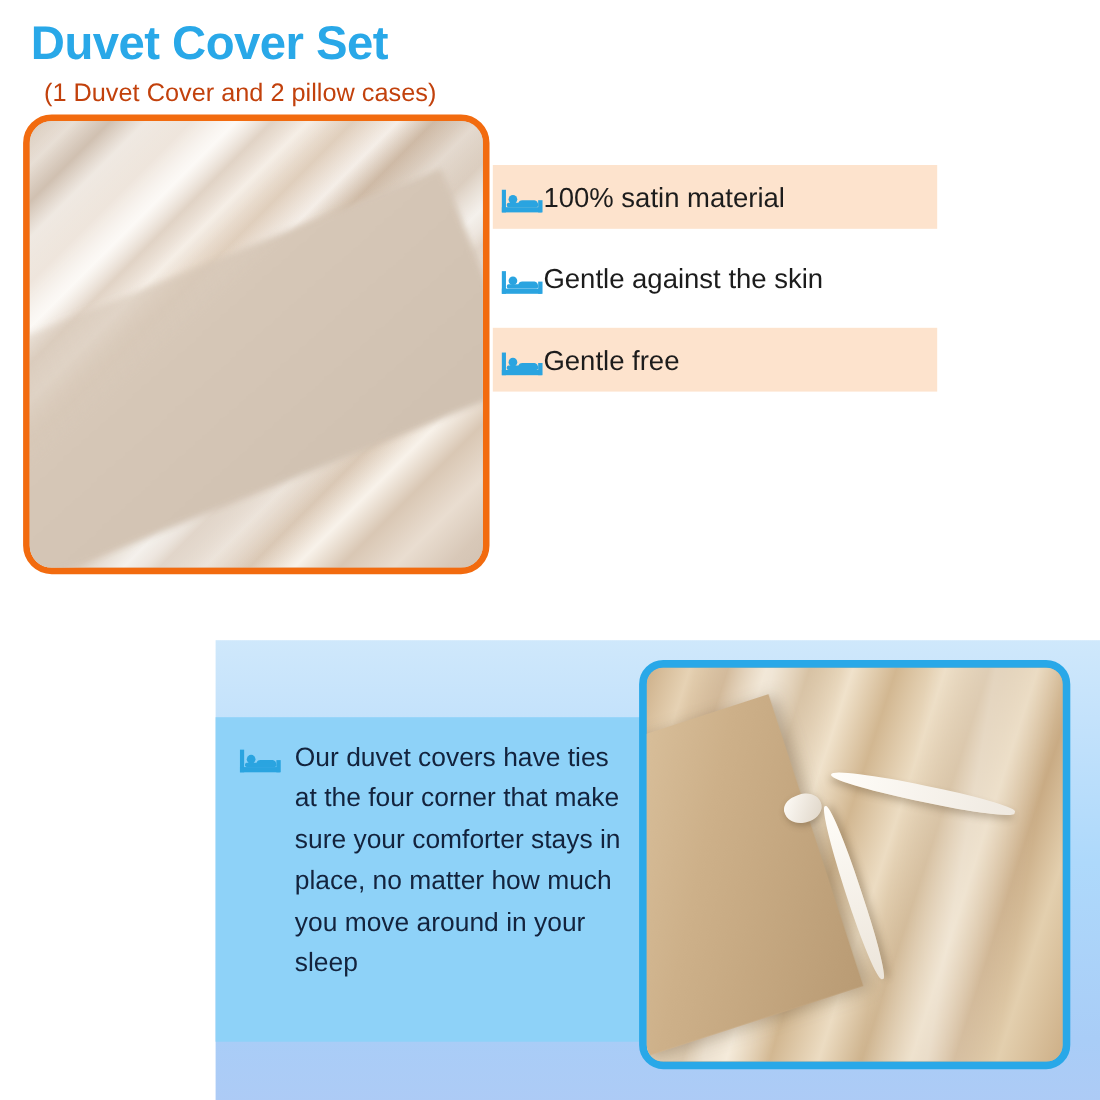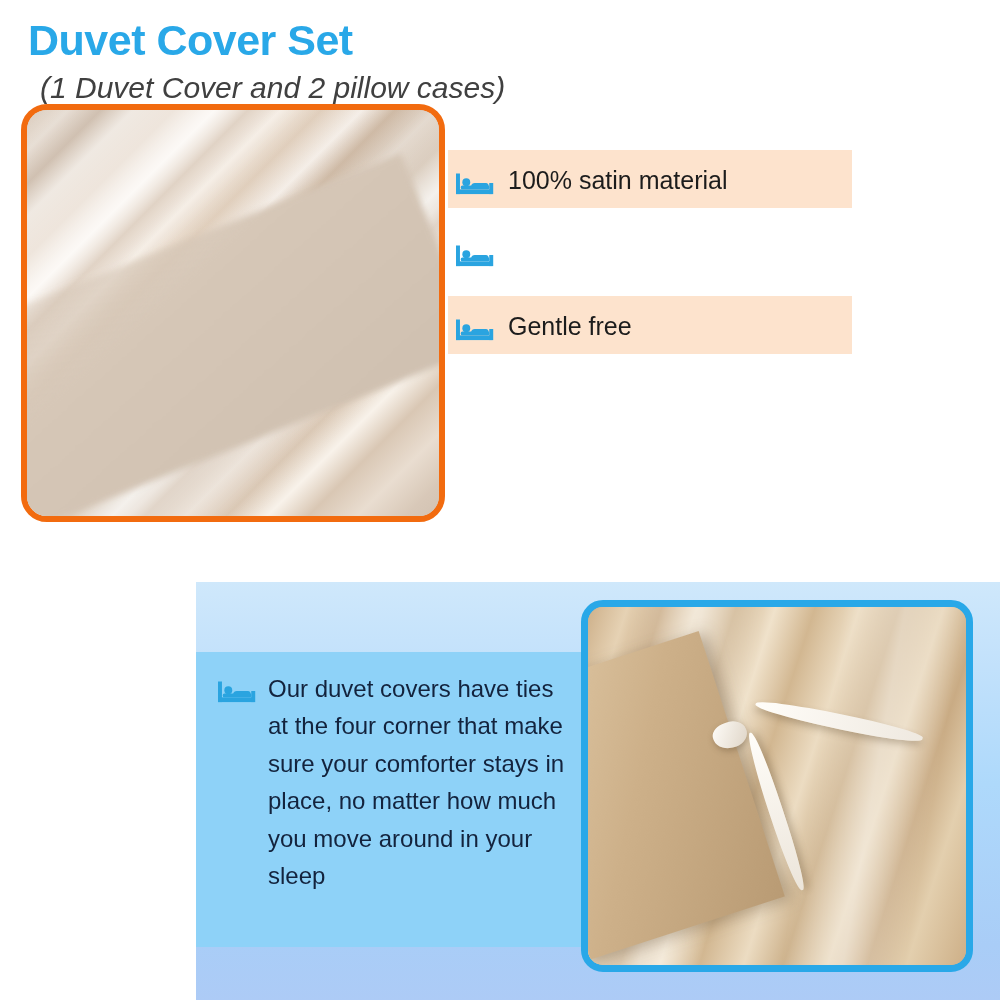--- a/index.html
+++ b/index.html
@@ -14,21 +14,21 @@
   
   #top-section { position:absolute; left:0; top:0; width:1000px; height:550px; background:#fff; }
 
   #page-title {
     position:absolute; left:28px; top:16px;
     font-size:43px; font-weight:bold; letter-spacing:-0.5px;
     color:#29a8e8; white-space:nowrap;
   }
   #page-subtitle {
     position:absolute; left:40px; top:71px;
-    font-size:30px; color:#404040; white-space:nowrap;font-style:italic;
+    font-size:23px; color:#c2410c; white-space:nowrap;
   }
 
   
   #fabric-photo {
     position:absolute; left:21px; top:104px; width:424px; height:418px;
     border:6px solid #f26b0f; border-radius:26px;
     overflow:hidden; background:#ddccbc;
   }
   .satin-base {
     position:absolute; inset:0;
@@ -56,21 +56,21 @@
   }
   .satin-shadow {
     position:absolute; inset:0;
     background:linear-gradient(135deg, rgba(120,96,74,.18) 0%, rgba(120,96,74,0) 28%,
                                        rgba(120,96,74,.16) 55%, rgba(120,96,74,0) 78%);
   }
 
   
   #feature-list { position:absolute; left:448px; top:150px; width:404px; }
   .feature-row {
-    display:flex; align-items:flex-end; gap:14px;
+    display:flex; align-items:center; gap:0;
     padding:12px 10px 12px 8px; min-height:52px; margin-bottom:16px;
   }
   .feature-row.hl { background:#fde3cd; }
   .feature-text { font-size:25px; color:#1c1c1c; line-height:1.28; padding-top:2px; }
   .bed-icon { flex:0 0 auto; width:38px; height:26px; margin-top:6px; }
 
   
   #bottom-section {
     position:absolute; left:196px; top:582px; width:804px; height:504px;
     background:linear-gradient(180deg, #cfe8fb 0%, #c4e2fb 14%, #aed9fb 40%, #a9cdf7 72%, #b3c8f4 100%);
@@ -166,20 +166,21 @@
 
     <div class="feature-row">
       <svg class="bed-icon" viewBox="0 0 48 32">
         <rect x="0" y="4" width="5" height="26" fill="#2aa4e0"></rect>
         <rect x="0" y="24" width="46" height="6" fill="#2aa4e0"></rect>
         <rect x="42" y="16" width="5" height="14" fill="#2aa4e0"></rect>
         <circle cx="13" cy="15" r="5" fill="#2aa4e0"></circle>
         <path d="M19 22h22a4 4 0 0 0-4-6H24a5 5 0 0 0-5 4z" fill="#2aa4e0"></path>
         <rect x="6" y="19" width="36" height="5" rx="2" fill="#2aa4e0"></rect>
       </svg>
+      <div class="feature-text">Gentle against the skin</div>
     </div>
 
     <div class="feature-row hl">
       <svg class="bed-icon" viewBox="0 0 48 32">
         <rect x="0" y="4" width="5" height="26" fill="#2aa4e0"></rect>
         <rect x="0" y="24" width="46" height="6" fill="#2aa4e0"></rect>
         <rect x="42" y="16" width="5" height="14" fill="#2aa4e0"></rect>
         <circle cx="13" cy="15" r="5" fill="#2aa4e0"></circle>
         <path d="M19 22h22a4 4 0 0 0-4-6H24a5 5 0 0 0-5 4z" fill="#2aa4e0"></path>
         <rect x="6" y="19" width="36" height="5" rx="2" fill="#2aa4e0"></rect>

